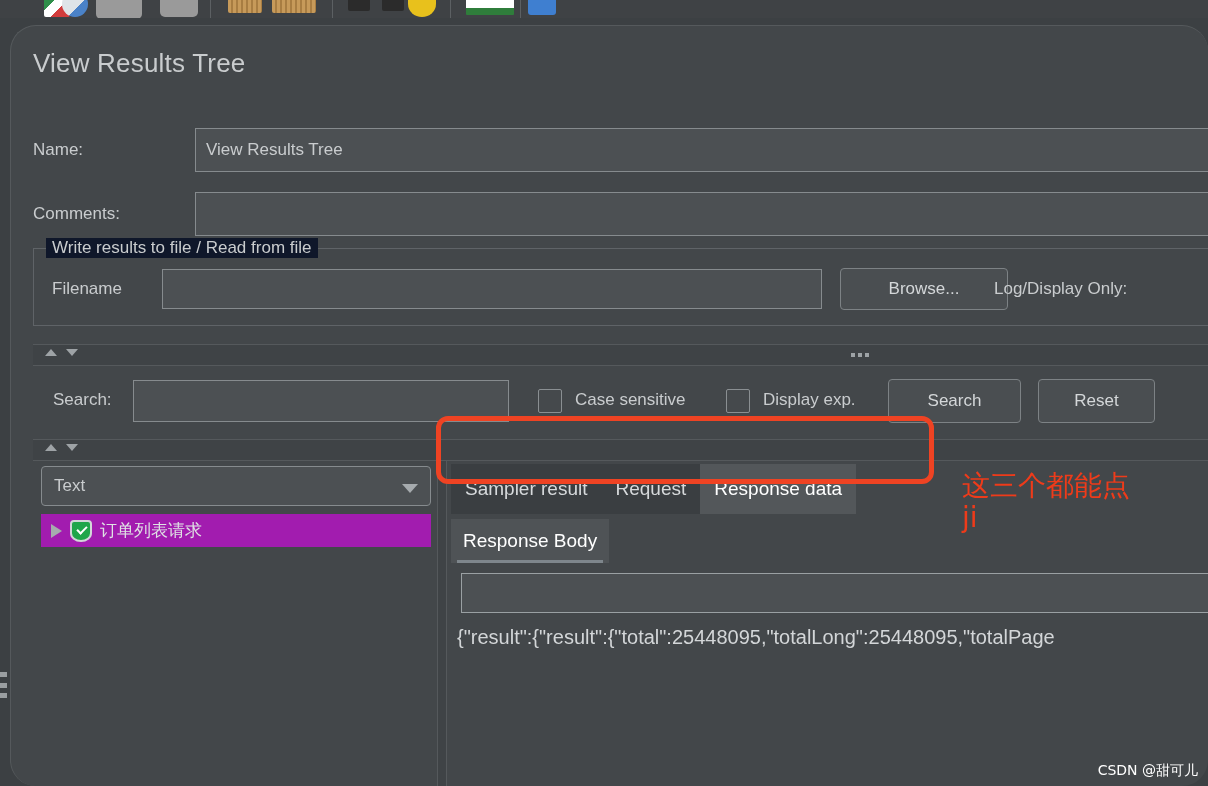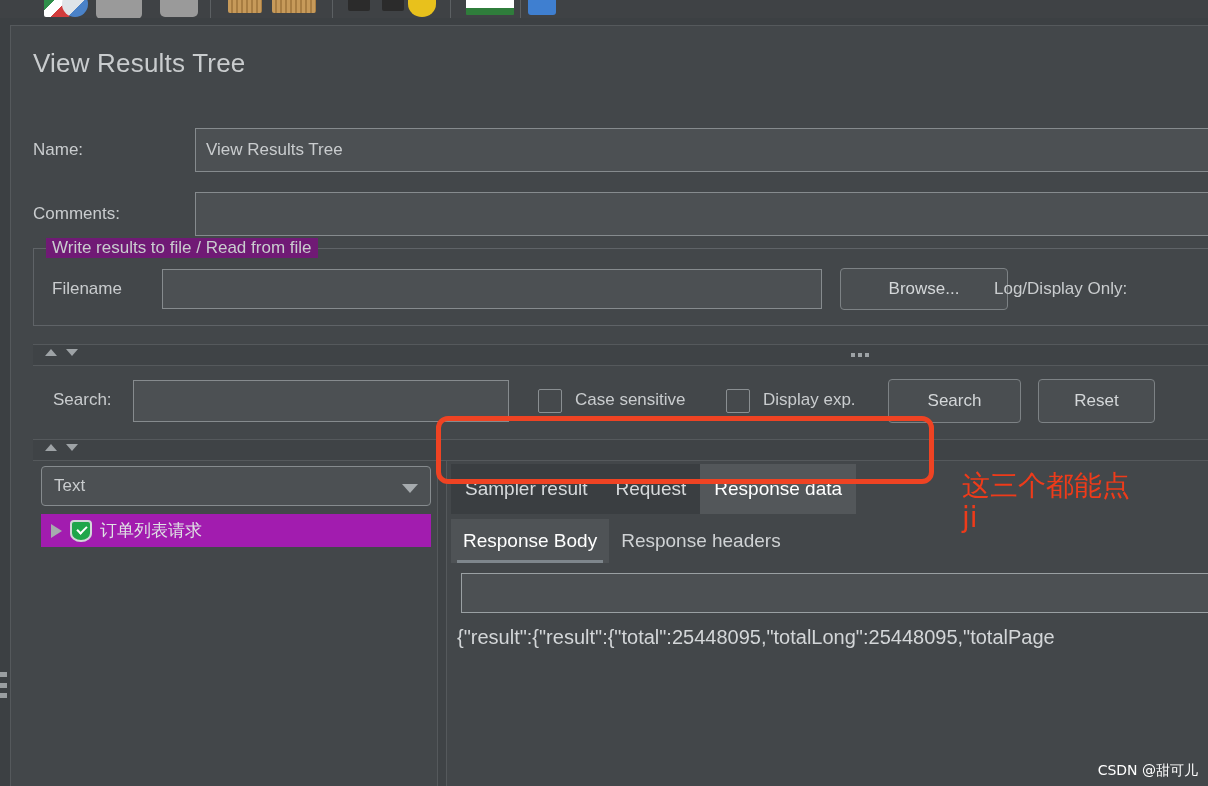--- a/index.html
+++ b/index.html
@@ -27,21 +27,21 @@
   .ic-gray-sm { background: #9a9a9a; border-radius: 5px; }
   .ic-tan { background: repeating-linear-gradient(90deg,#c79a5a 0 3px,#a87d42 3px 5px); border-radius: 2px; }
   .ic-dark { background: #2b2b2b; border-radius: 2px; }
   .ic-shield { background: #e8c11c; border-radius: 3px 3px 50% 50%; }
   .ic-doc { background: linear-gradient(180deg,#ffffff 0 70%,#2f7d3b 70%); border-radius: 1px; }
   .ic-blue { background: #3f7fd0; border-radius: 3px; }
 
   
   .panel {
     position: absolute; left: 10px; top: 25px; width: 1198px; height: 761px;
-    background: #43474a; border-left: 1px solid #55595c; border-top: 1px solid #55595c;
+    background: #43474a; border-left: 1px solid #55595c; border-top: 1px solid #55595c; border-radius: 26px;
   }
 
   .title {
     position: absolute; left: 22px; top: 22px;
     font-size: 26px; color: #c9ccce; letter-spacing: .2px;
   }
 
   .lbl { color: #c9ccce; font-size: 17px; }
 
   .field {
@@ -59,21 +59,21 @@
   .row-comm  { position: absolute; left: 22px; top: 166px; width: 1170px; height: 44px; }
   .row-comm .lbl { position: absolute; left: 0; top: 12px; }
   .row-comm .field { position: absolute; left: 162px; top: 0; width: 1014px; height: 44px; padding: 0 10px; }
 
   
   .group {
     position: absolute; left: 22px; top: 222px; width: 1176px; height: 78px;
     border: 1px solid #5f6367; border-right: none;
   }
   .group-title {
-    position: absolute; left: 12px; top: -11px; background: #701a75;
+    position: absolute; left: 12px; top: -11px; background: #0f172a;
     padding: 0 6px; font-size: 17px; color: #c9ccce;
   }
   .g-lbl { position: absolute; left: 18px; top: 30px; font-size: 17px; color: #c9ccce; }
   .g-file { position: absolute; left: 128px; top: 20px; width: 660px; height: 40px; padding: 0 8px; }
   .btn {
     background: #4a4e51; border: 1px solid #7d8285; border-radius: 4px;
     color: #d4d7d9; font-size: 17px;
     font-family: "Liberation Sans","DejaVu Sans",sans-serif;
     cursor: pointer;
   }
@@ -299,21 +299,20 @@
 
       <div class="detail">
         <div class="tabbar">
           <div class="tab">Sampler result</div>
           <div class="tab">Request</div>
           <div class="tab sel">Response data</div>
         </div>
 
         <div class="tabbar2">
           <div class="tab2 sel">Response Body</div>
-          <div class="tab2">Response headers</div>
         </div>
 
         <input class="resp-input" type="text" value="" style="">
 
         <div class="resp-body">{"result":{"result":{"total":25448095,"totalLong":25448095,"totalPage</div>
       </div>
 
     </div>
   </div>
 

